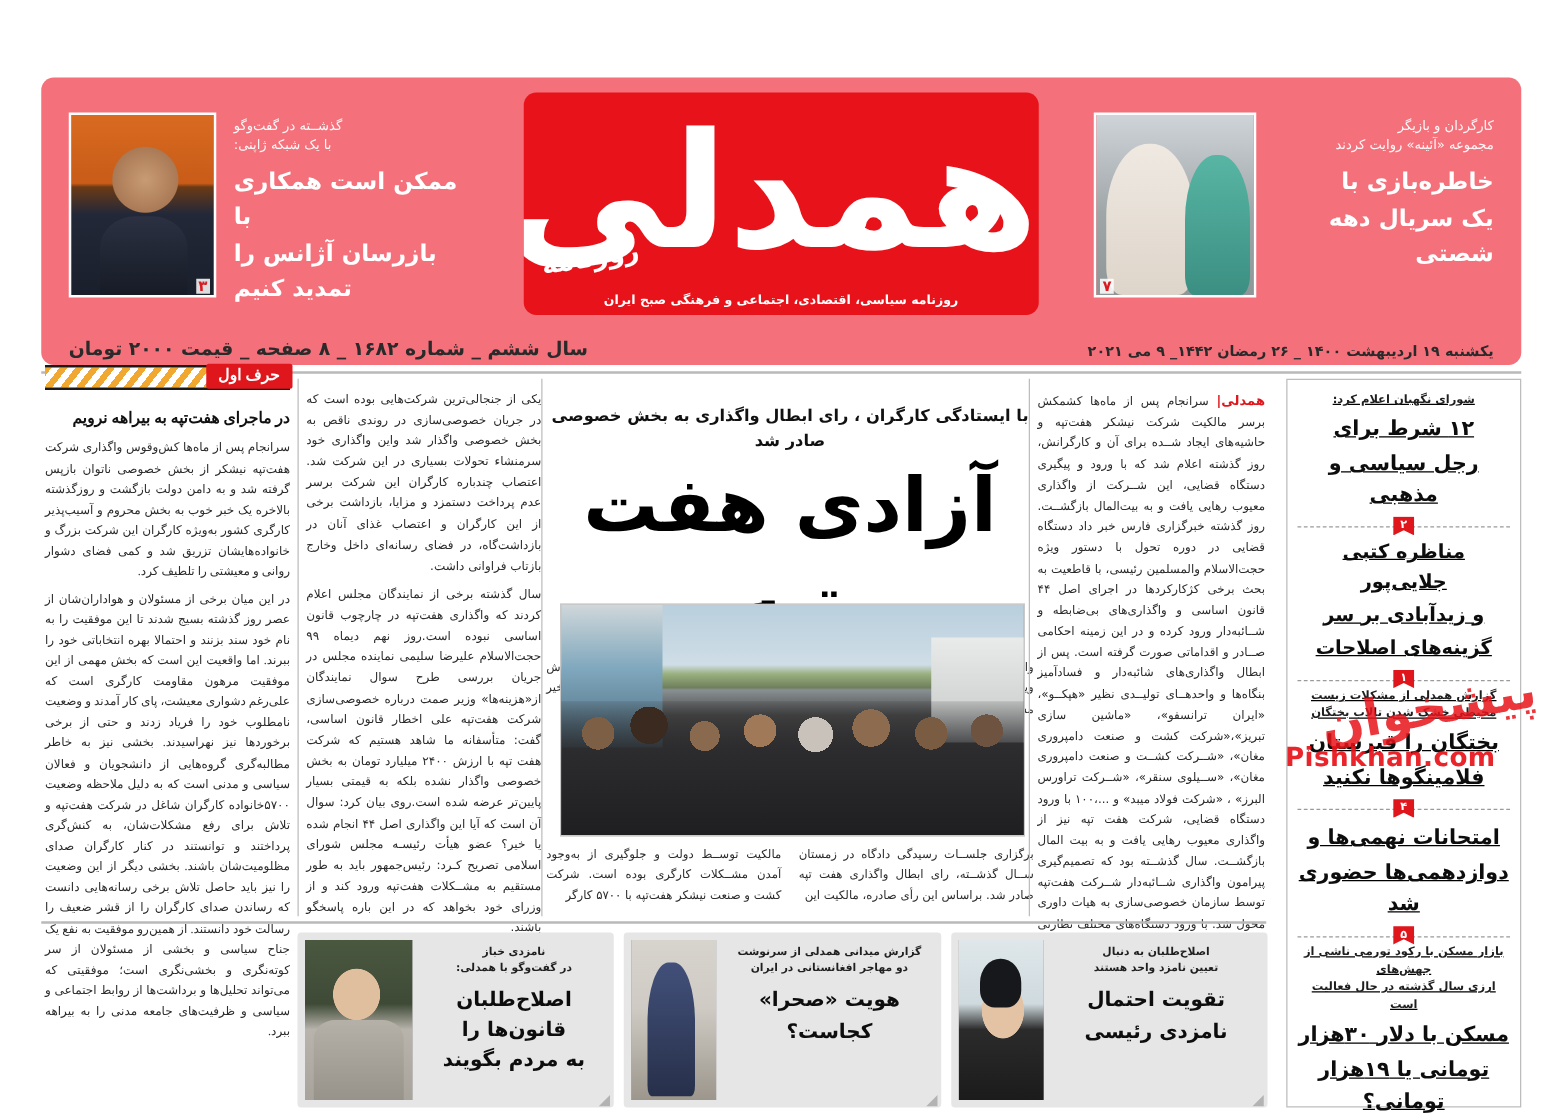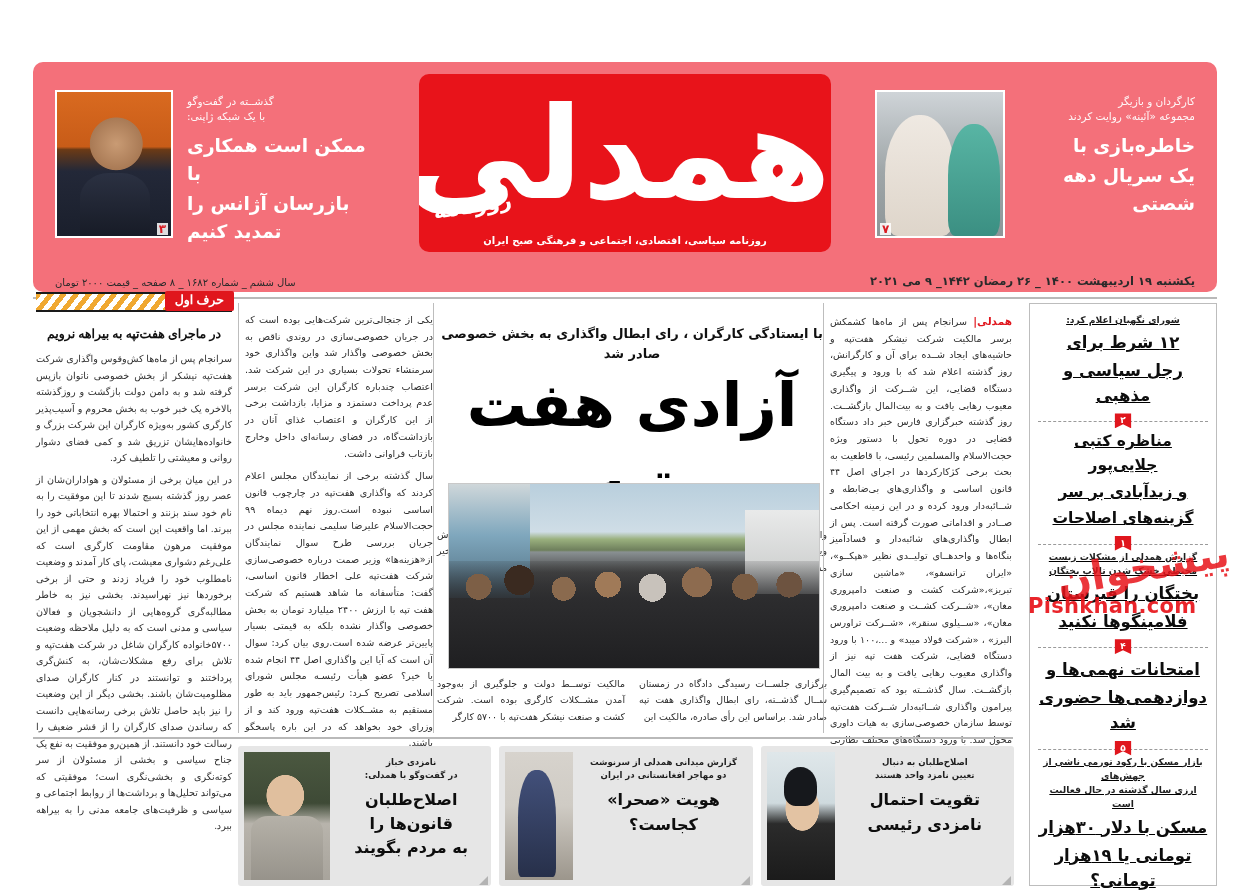--- a/index.html
+++ b/index.html
@@ -157,22 +157,22 @@
     width: 42%; height: 78%;
     background: linear-gradient(180deg,#58b5a4 0%, #3b8f82 100%);
     border-radius: 46% 46% 14% 14%;
   }
 
   
   .issue-line {
     position: absolute;
     left: 22px; bottom: 4px;
     color: #2a2a2a;
-    font-size: 10px;
-    font-weight: normal;
+    font-size: 15px;
+    font-weight: bold;
     direction: rtl;
   }
   .date-line {
     position: absolute;
     right: 22px; bottom: 4px;
     color: #2a2a2a;
     font-size: 11.5px;
     font-weight: bold;
     direction: rtl;
   }
@@ -208,21 +208,20 @@
     font-weight: bold;
     padding: 3px 10px 4px;
     line-height: 1;
     border-radius: 2px;
   }
   .edit-title {
     margin-top: 12px;
     font-size: 12.5px;
     font-weight: bold;
     color: #111;
-    text-align: center;
     line-height: 1.6;
   }
   .edit-body {
     margin-top: 7px;
     font-size: 9.6px;
     color: #2c2c2c;
     line-height: 1.72;
     text-align: justify;
   }
   .edit-body p { margin: 0 0 5px; }

